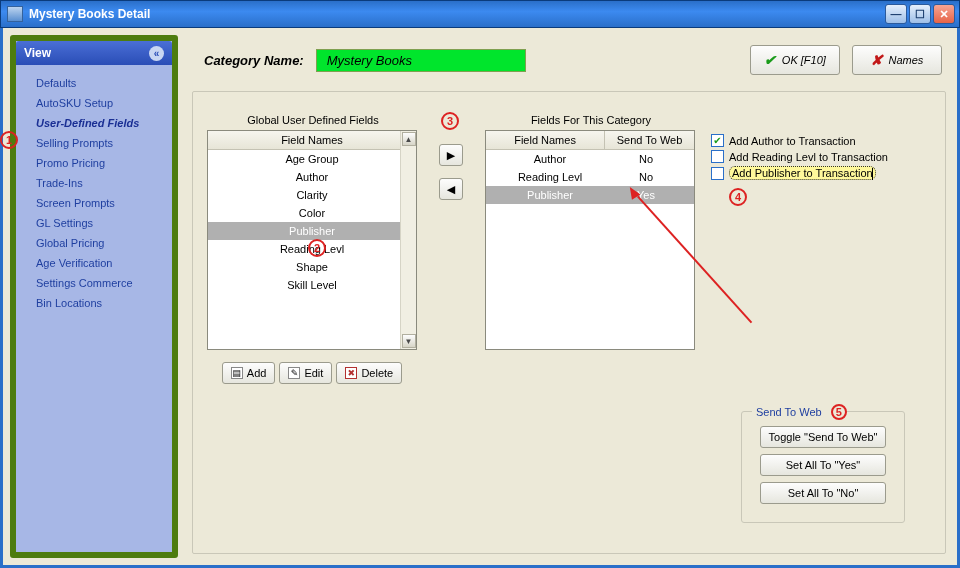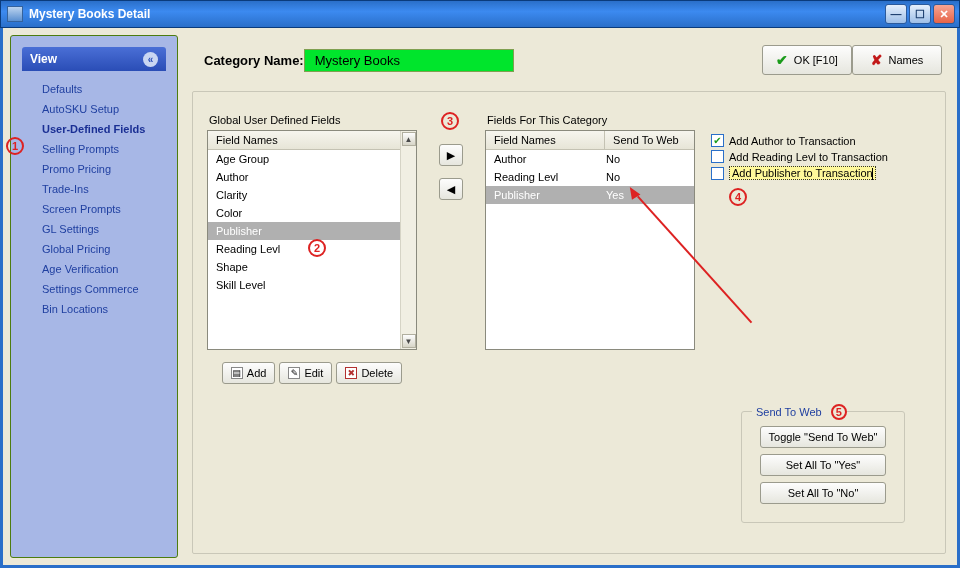--- a/index.html
+++ b/index.html
@@ -42,23 +42,23 @@
     border: 3px solid #2a6fc9;
     border-top: none;
     background: #ece9d8;
     padding: 7px;
   }
   .layout { display: flex; gap: 10px; height: 100%; }
   
   .sidebar {
     width: 168px;
     background: #a7b7e6;
-    border: 1px solid #4d7c0f;
+    border: 6px solid #4d7c0f;
     border-radius: 3px;
-    padding: 11px;
+    padding: 0;
   }
   .sb-header {
     height: 24px;
     background: linear-gradient(#4a6fd6,#2a4db6);
     color: #fff; font-weight: bold;
     display: flex; align-items: center; justify-content: space-between;
     padding: 0 8px;
     border-radius: 3px 3px 0 0;
     font-size: 12px;
   }
@@ -69,30 +69,31 @@
     color: #2a4db6; font-size: 10px;
   }
   .sb-body { padding: 8px 6px 8px 18px; }
   .sb-item {
     padding: 4px 2px;
     color: #1f3fa0;
     cursor: pointer;
     white-space: nowrap;
     position: relative;
   }
-  .sb-item.active { font-weight: bold; color: #1a2f94; }
+  .sb-item.active { font-weight: bold; color: #1a2f94; font-style: italic; }
   
   .main {
     flex: 1;
     background: #ece9d8;
     display: flex; flex-direction: column;
   }
   .toprow {
-    display: flex; align-items: center; gap: 0;
+    display: flex; align-items: center; gap: 12px;
     padding: 10px 8px 16px 16px;
+    font-style: italic;
   }
   .catlabel { font-weight: bold; font-size: 13px; }
   .catname {
     background: #00e52c;
     color: #000;
     padding: 3px 10px;
     min-width: 210px;
     font-size: 13px;
     border: 1px solid #7fa050;
   }
@@ -111,21 +112,21 @@
   .group {
     flex: 1;
     border: 1px solid #c9c7b8;
     background: #ece9d8;
     margin: 0 4px 4px 4px;
     border-radius: 2px;
     position: relative;
     padding: 22px 14px 14px 14px;
   }
   .columns { display: flex; gap: 16px; align-items: flex-start; }
-  .col { display: flex; flex-direction: column; }
+  .col { display: flex; flex-direction: column; text-align: center; }
   .section-title { font-size: 11px; margin: 0 0 4px 2px; color: #000; }
   .listbox {
     background: #fff;
     border: 1px solid #8a8a7d;
     width: 210px; height: 220px;
     position: relative;
     font-size: 11px;
   }
   .listbox.wide { width: 210px; }
   .list-header {
@@ -367,21 +368,21 @@
             <div class="check">
               <span class="cbox">✔</span>
               <span class="clabel">Add Author to Transaction</span>
             </div>
             <div class="check">
               <span class="cbox"></span>
               <span class="clabel">Add Reading Levl to Transaction</span>
             </div>
             <div class="check hl">
               <span class="cbox"></span>
-              <span class="clabel" style="position:relative;">Add Publisher to Transaction<span class="cursor-caret"></span></span>
+              <span class="clabel" style="position:relative;border-radius:6px;">Add Publisher to Transaction<span class="cursor-caret"></span></span>
             </div>
             <div class="anno" style="left:18px; top:74px;">4</div>
           </div>
 
         </div>
 
         <div class="arrow-head" style="left:435px; top:94px; transform: rotate(-32deg);"></div>
         <div class="arrow-line" style="left:444px; top:105px; height:170px; transform: rotate(-42deg);"></div>
 
         <div class="sendweb-group">

